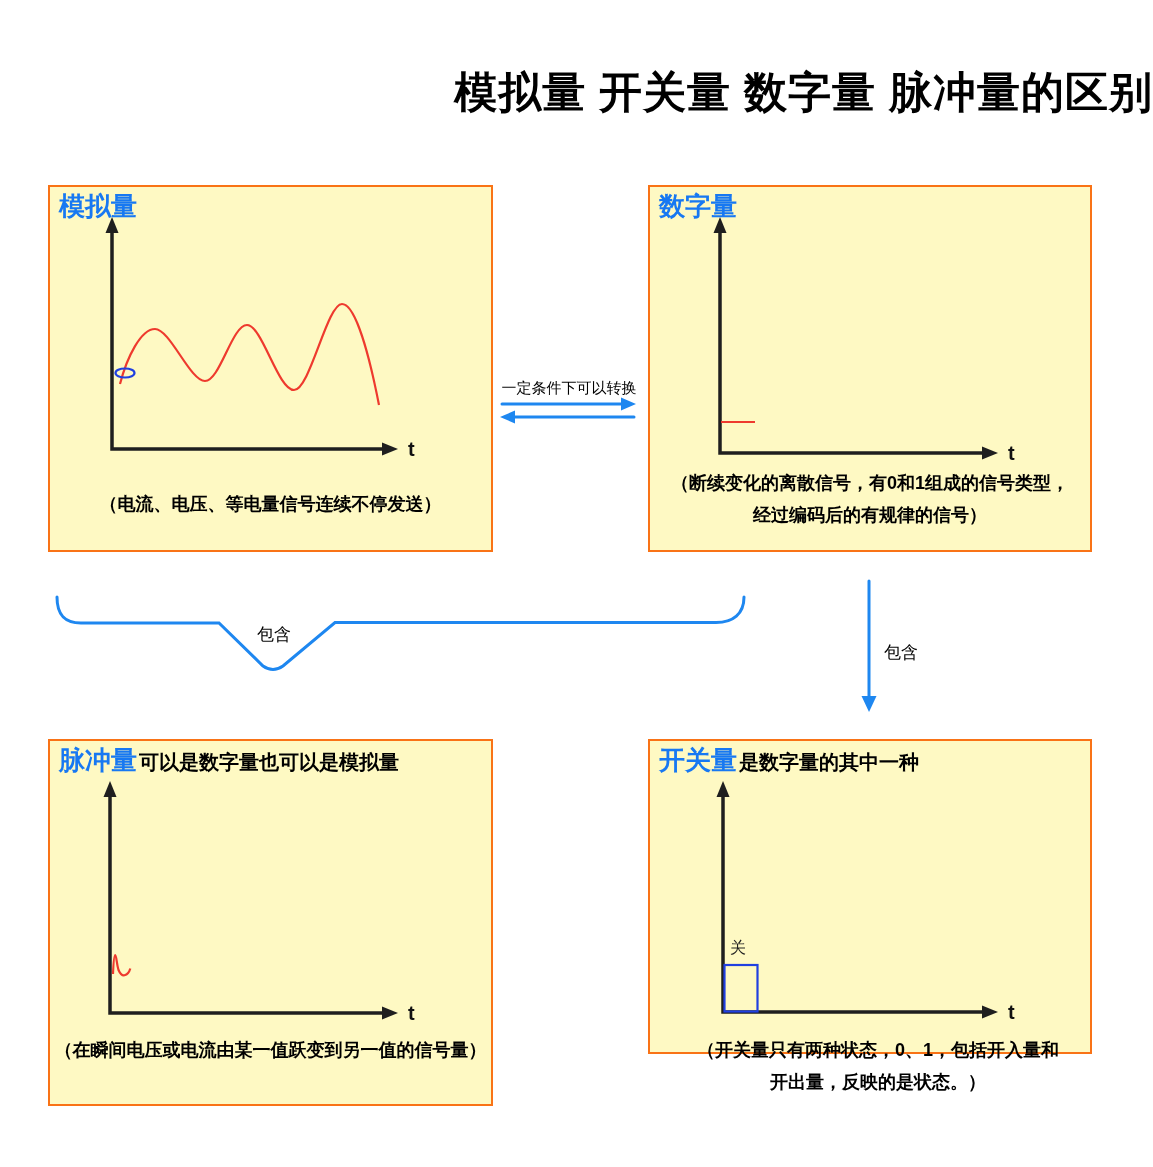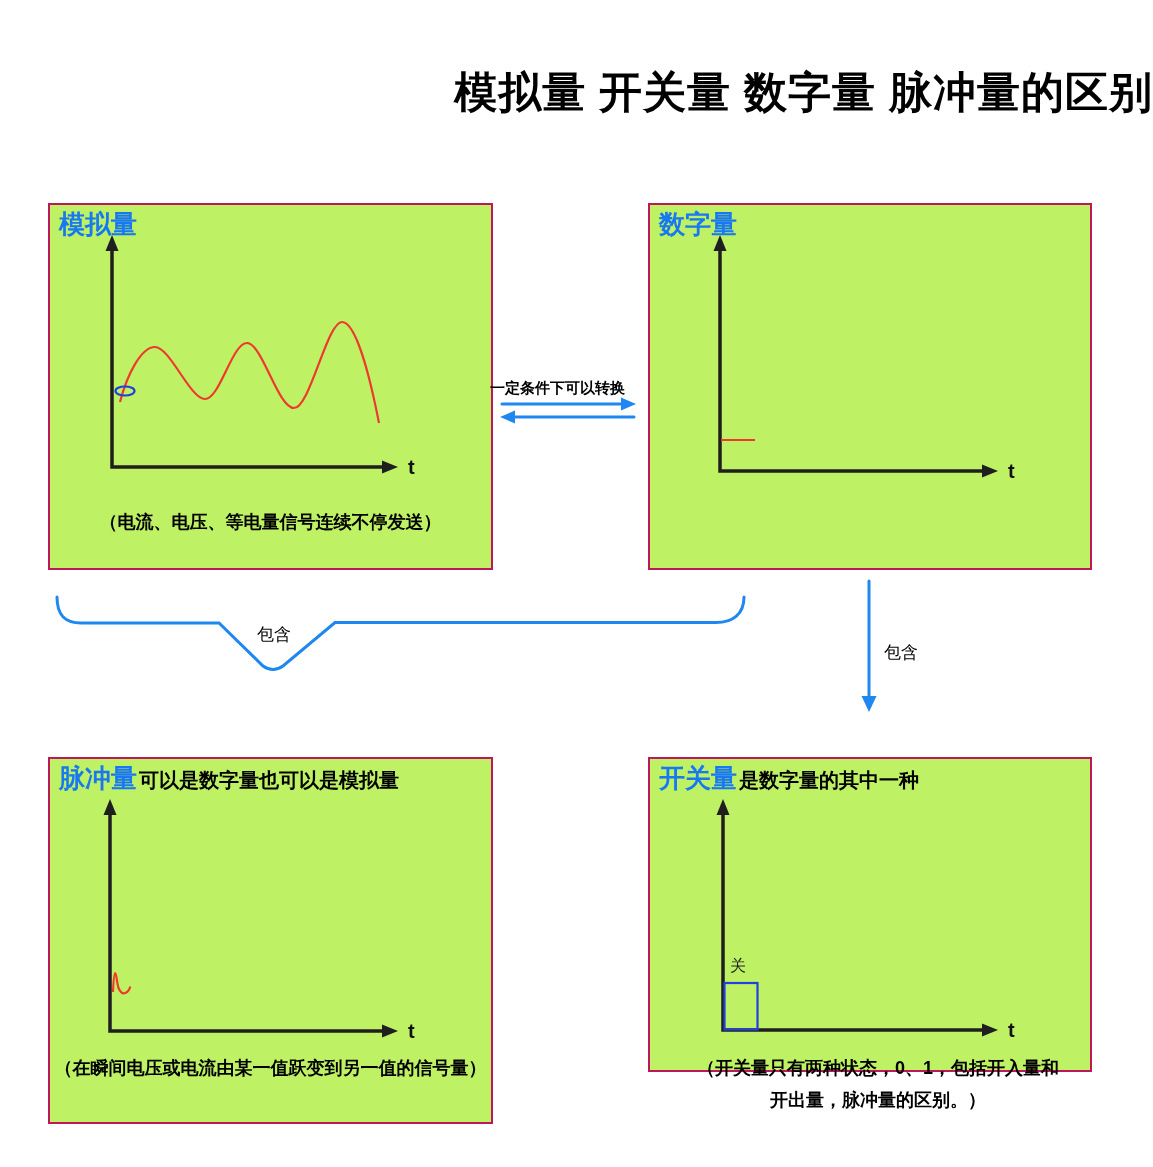--- a/index.html
+++ b/index.html
@@ -6,23 +6,22 @@
   .canvas {
     position:relative; width:1153px; height:1167px; background:#ffffff;
     font-family:"Liberation Sans", sans-serif; color:#000; overflow:hidden;
   }
   .page-title {
     position:absolute; top:64px; left:0; width:100%;
     text-align:right; font-size:43px; font-weight:bold; color:#000;
     letter-spacing:1px; white-space:nowrap;
   }
   .panel {
-    position:absolute; border:2px solid #be185d; background:#bef264;
+    position:absolute; border:2px solid #f97316; background:#fef9c3;
     box-sizing:border-box;
-    margin-top:18px;
   }
   .panel-head {
     position:absolute; left:9px; top:5px; display:flex; align-items:baseline;
     white-space:nowrap; z-index:2;
   }
   .panel-title { color:#1778f2; font-weight:bold; font-size:26px; line-height:28px; }
   .panel-subtitle { color:#000; font-weight:bold; font-size:20px; margin-left:2px; }
   .plot { position:absolute; left:0; top:0; z-index:1; }
   .caption {
     position:absolute; left:0; width:100%; text-align:center;
@@ -31,21 +30,21 @@
   }
   .axis { stroke:#1f1f1f; stroke-width:3.5; fill:none; }
   .axis-head { fill:#1f1f1f; stroke:none; }
   .t-label { font-family:"Liberation Sans", sans-serif; font-weight:bold; font-size:20px; fill:#111; }
   .sig { stroke:#ee3a2e; stroke-width:2.2; fill:none; }
   .shape-blue { stroke:#2040e0; stroke-width:2.2; fill:none; }
   .conn { stroke:#1e87f0; stroke-width:3; fill:none; stroke-linecap:round; }
   .conn-head { fill:#1e87f0; stroke:none; }
   .connectors { position:absolute; left:0; top:0; z-index:0; pointer-events:none; }
   .float-label { position:absolute; color:#000; z-index:2; white-space:nowrap; }
-  .convert-label { left:490px; top:379px; width:158px; font-size:15px; font-weight:bold; }
+  .convert-label { left:490px; top:379px; width:158px; text-align:center; font-size:15px; font-weight:normal; }
   .brace-label { left:257px; top:623px; font-size:17px; }
   .down-arrow-label { left:884px; top:641px; font-size:17px; }
   .state-label { position:absolute; left:80px; top:197px; font-size:16px; color:#1f1f1f; z-index:2; }
 </style>
 </head>
 <body>
 
 <div class="canvas">
 
   <div class="page-title">模拟量 开关量 数字量 脉冲量的区别</div>
@@ -83,20 +82,24 @@
     <div class="panel-head">
       <span class="panel-title">数字量</span>
     </div>
     <svg class="plot" width="440" height="363" viewBox="0 0 440 363">
       <path class="axis" d="M 70 44 L 70 266 L 334 266"></path>
       <polygon class="axis-head" points="70,30 63.5,46 76.5,46"></polygon>
       <polygon class="axis-head" points="348,266 332,259.5 332,272.5"></polygon>
       <text class="t-label" x="358" y="273">t</text>
       <line class="sig" x1="71" y1="235" x2="105" y2="235" stroke-width="2.6"></line>
     </svg>
+    <div class="caption" style="top:280px;">
+      <div>（断续变化的离散信号，有0和1组成的信号类型，</div>
+      <div>经过编码后的有规律的信号）</div>
+    </div>
   </section>
 
   <section class="panel" style="left:48px; top:739px; width:445px; height:367px;">
     <div class="panel-head">
       <span class="panel-title">脉冲量</span>
       <span class="panel-subtitle">可以是数字量也可以是模拟量</span>
     </div>
     <svg class="plot" width="441" height="363" viewBox="0 0 441 363">
       <path class="axis" d="M 60 54 L 60 272 L 334 272"></path>
       <polygon class="axis-head" points="60,40 53.5,56 66.5,56"></polygon>
@@ -115,17 +118,17 @@
     <svg class="plot" width="440" height="363" viewBox="0 0 440 363">
       <path class="axis" d="M 73 54 L 73 271 L 334 271"></path>
       <polygon class="axis-head" points="73,40 66.5,56 79.5,56"></polygon>
       <polygon class="axis-head" points="348,271 332,264.5 332,277.5"></polygon>
       <text class="t-label" x="358" y="278">t</text>
       <rect class="shape-blue" x="74.5" y="224" width="33" height="46.5" stroke-width="2"></rect>
     </svg>
     <div class="state-label">关</div>
     <div class="caption" style="top:293px;padding-left:8px;">
       <div>（开关量只有两种状态，0、1，包括开入量和</div>
-      <div>开出量，脉冲量的区别。）</div>
+      <div>开出量，反映的是状态。）</div>
     </div>
   </section>
 
 </div>
 
 </body></html>

